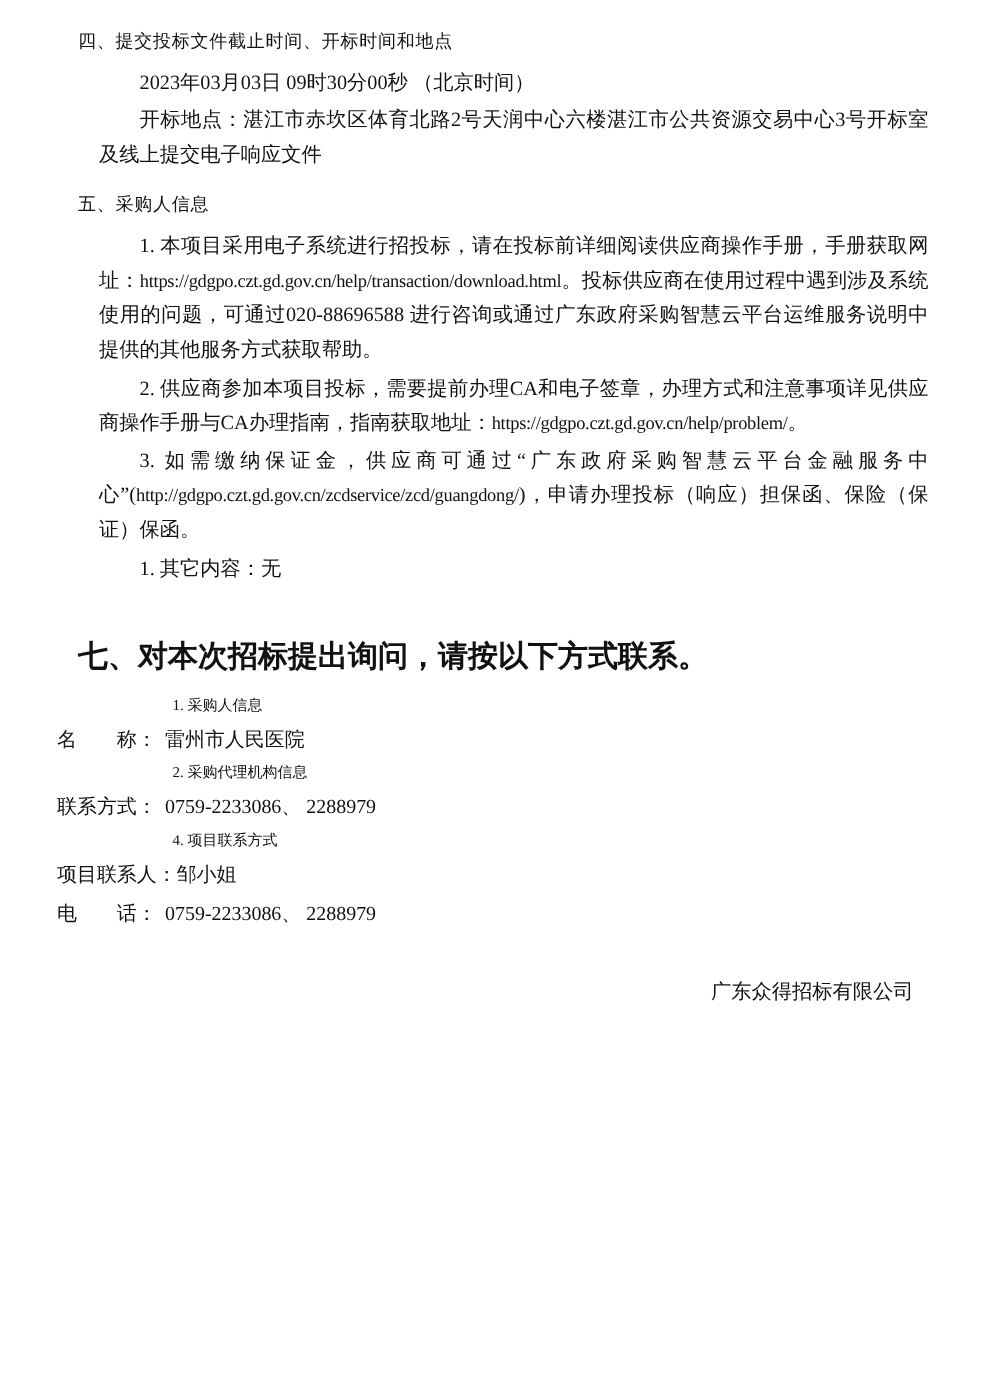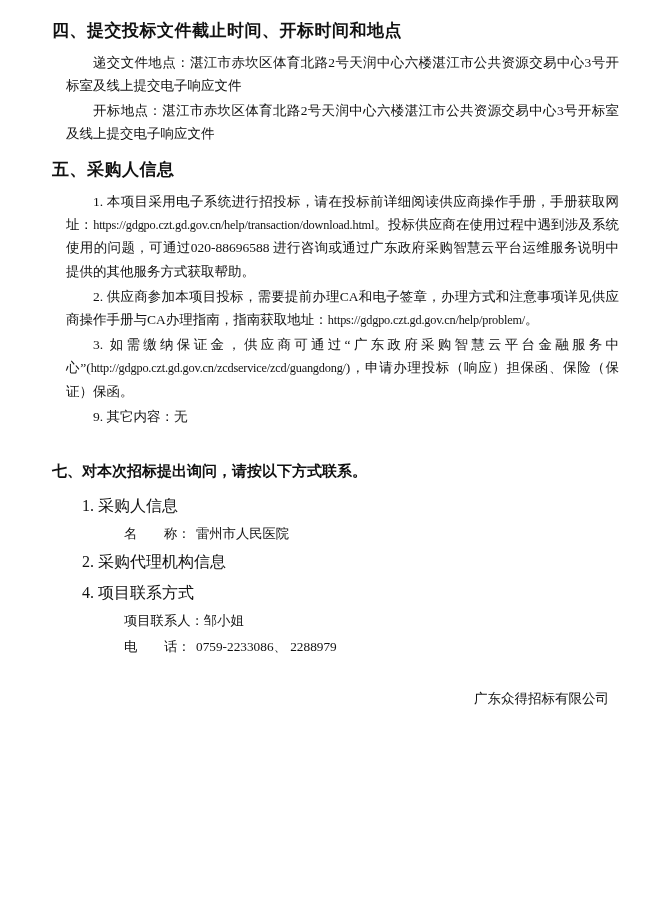--- a/index.html
+++ b/index.html
@@ -15,22 +15,22 @@
     position: relative;
     overflow: hidden;
   }
   .page {
     box-sizing: border-box;
     width: 661px;
     height: 923px;
     padding: 14px 40px 10px 38px;
   }
   .h2 {
-    font-size: 17px;
-    font-weight: bold;
+    font-size: 12px;
+    font-weight: normal;
     letter-spacing: 0.5px;
     margin: 12px 0 7px 14px;
     line-height: 1.5;
   }
   .h2.first { margin-top: 4px; }
   .p {
     font-size: 13.5px;
     line-height: 1.72;
     text-align: justify;
     text-justify: inter-ideograph;
@@ -40,32 +40,31 @@
     margin-left: 28px;
     margin-right: 2px;
   }
   .body-block .p { text-indent: 2em; }
   .mono {
     font-family: Liberation Serif, serif;
     font-size: 12.3px;
     letter-spacing: -0.2px;
   }
   .sec7 {
-    font-size: 15px;
+    font-size: 20px;
     font-weight: bold;
     margin: 34px 0 10px 14px;
   }
   .lvl1 {
-    font-size: 16px;
-    margin-left: 44px;
+    font-size: 10px;
+    margin-left: 77px;
     line-height: 1.9;
   }
   .lvl2 {
     font-size: 13.3px;
-    margin-left: 86px;
     line-height: 1.95;
   }
   .lbl {
     display: inline-block;
     min-width: 72px;
   }
   .sign {
     margin-top: 26px;
     text-align: right;
     font-size: 13.5px;
@@ -74,51 +73,52 @@
   }
 </style>
 </head>
 <body>
 
 <div class="page">
 
   <div class="h2 first">四、提交投标文件截止时间、开标时间和地点</div>
 
   <div class="body-block">
-    <div class="p">
-      <span>递交文件地点：</span><span>湛江市赤坎区体育北路2号天润中心六楼湛江市公共资源交易中心3号开标室及线上提交电子响应文件</span>
-    </div>
+    <div class="p">2023年03月03日 09时30分00秒 （北京时间）</div>
     <div class="p">
       <span>开标地点：</span><span>湛江市赤坎区体育北路2号天润中心六楼湛江市公共资源交易中心3号开标室及线上提交电子响应文件</span>
     </div>
   </div>
 
   <div class="h2">五、采购人信息</div>
 
   <div class="body-block">
     <div class="p">
       <span>1. 本项目采用电子系统进行招投标，请在投标前详细阅读供应商操作手册，手册获取网址：</span><span class="mono">https://gdgpo.czt.gd.gov.cn/help/transaction/download.html</span><span>。投标供应商在使用过程中遇到涉及系统使用的问题，可通过020-88696588 进行咨询或通过广东政府采购智慧云平台运维服务说明中提供的其他服务方式获取帮助。</span>
     </div>
     <div class="p">
       <span>2. 供应商参加本项目投标，需要提前办理CA和电子签章，办理方式和注意事项详见供应商操作手册与CA办理指南，指南获取地址：</span><span class="mono">https://gdgpo.czt.gd.gov.cn/help/problem/</span><span>。</span>
     </div>
     <div class="p">
       <span>3. 如需缴纳保证金，供应商可通过“广东政府采购智慧云平台金融服务中心”(</span><span class="mono">http://gdgpo.czt.gd.gov.cn/zcdservice/zcd/guangdong/</span><span>)，申请办理投标（响应）担保函、保险（保证）保函。</span>
     </div>
-    <div class="p">9. 其它内容：无</div>
+    <div class="p">1. 其它内容：无</div>
   </div>
 
   <div class="sec7">七、对本次招标提出询问，请按以下方式联系。</div>
 
   <div class="lvl1">1. 采购人信息</div>
   <div class="lvl2">
     <span class="lbl">名　　称：</span><span>雷州市人民医院</span>
   </div>
 
   <div class="lvl1">2. 采购代理机构信息</div>
+  <div class="lvl2">
+    <span class="lbl">联系方式：</span><span>0759-2233086、 2288979</span>
+  </div>
 
   <div class="lvl1">4. 项目联系方式</div>
   <div class="lvl2">
     <span class="lbl">项目联系人：</span><span>邹小姐</span>
   </div>
   <div class="lvl2">
     <span class="lbl">电　　话：</span><span>0759-2233086、 2288979</span>
   </div>
 
   <div class="sign">

